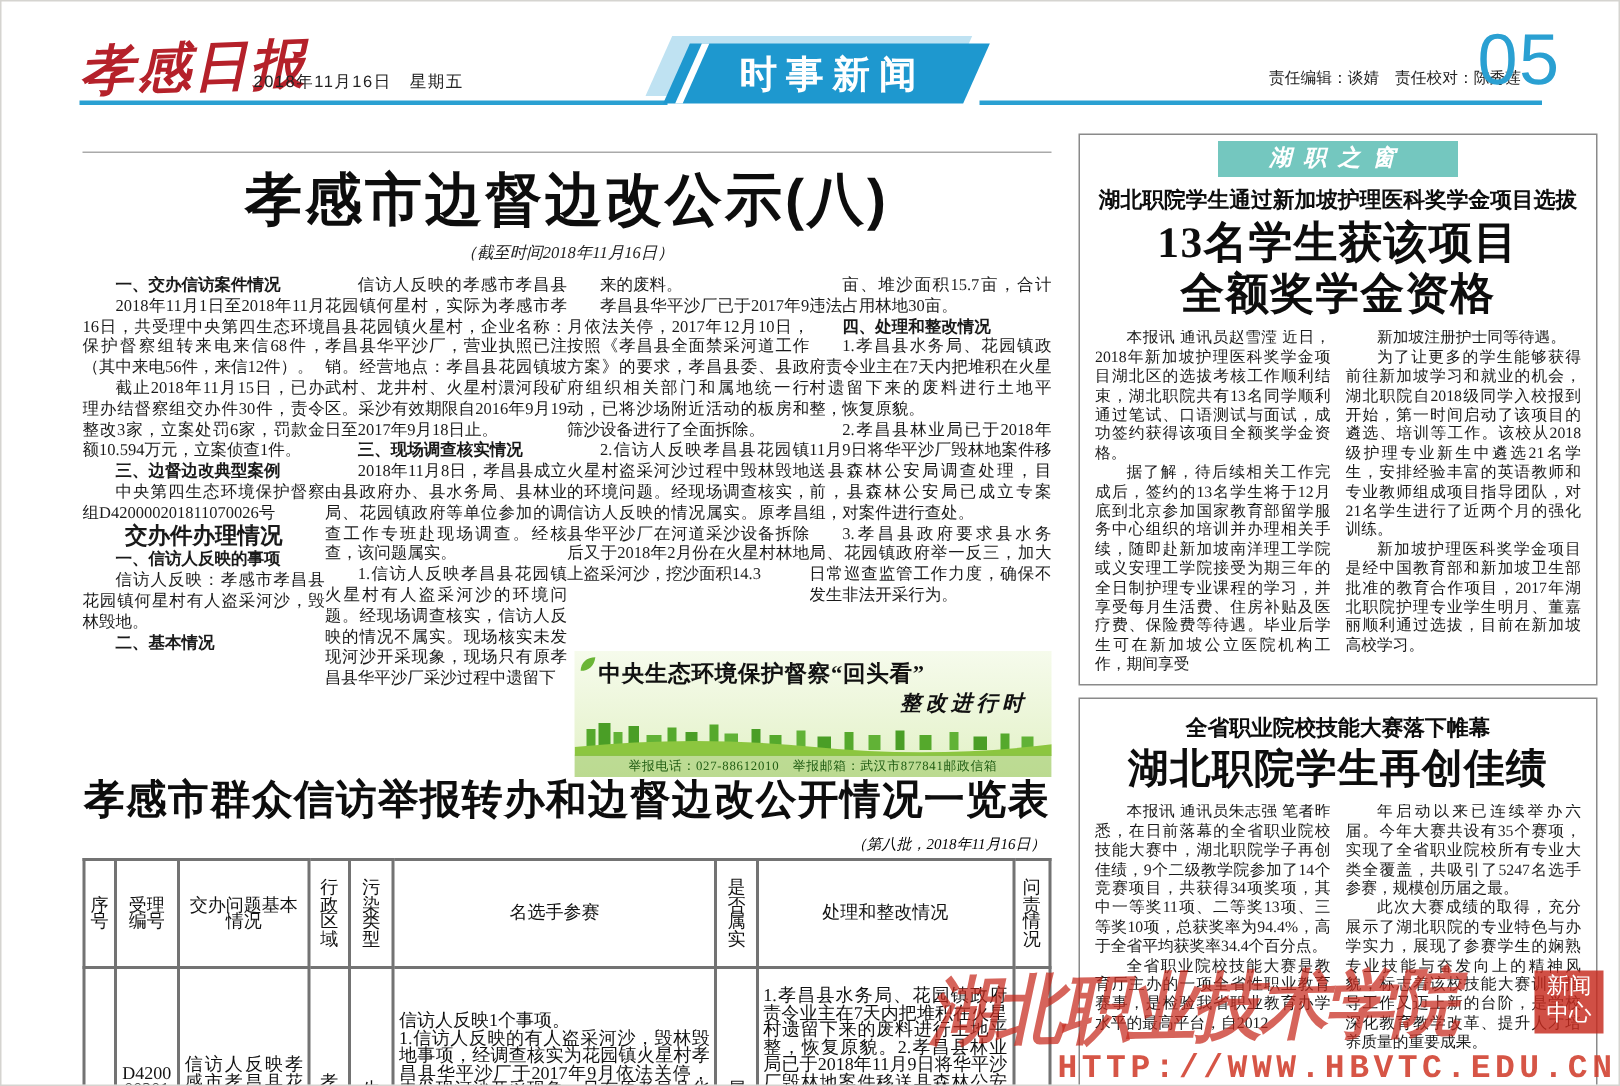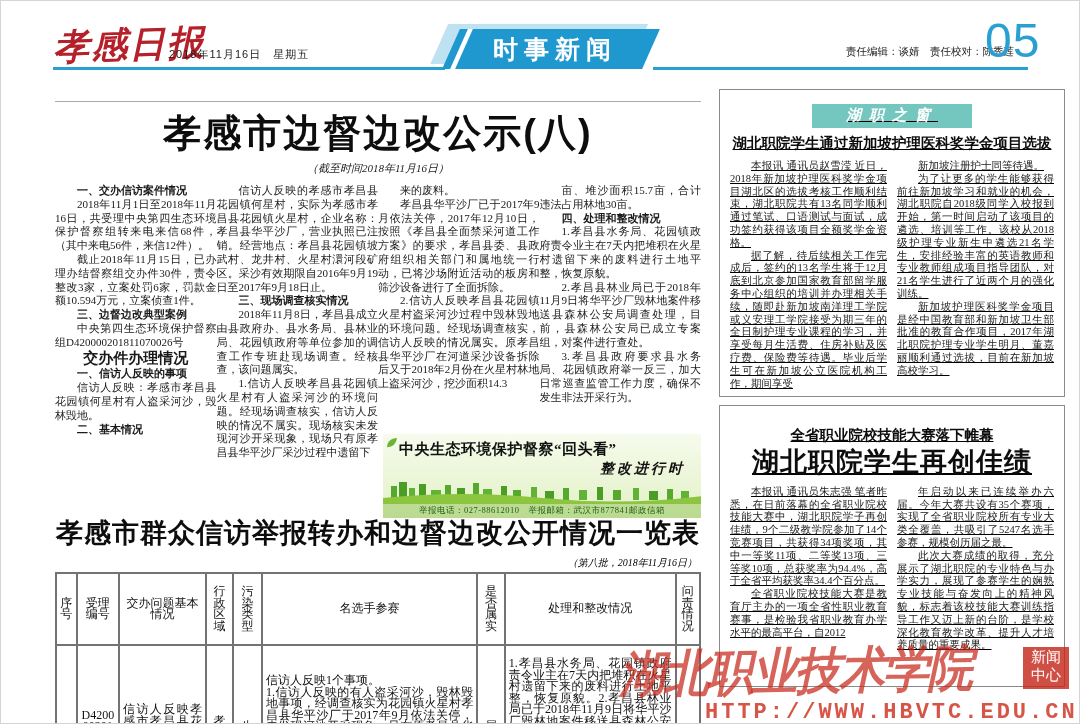--- a/index.html
+++ b/index.html
@@ -69,21 +69,21 @@
   table.report { width:100%; border-collapse:collapse; table-layout:fixed; }
   table.report th, table.report td { border:2px solid #737373; font-size:12px; line-height:11.5px;
     padding:12px 3px; vertical-align:middle; color:#111; font-weight:400; }
   table.report th { text-align:center; }
   td.ctr { text-align:center; }
   td.txt { text-align:justify; vertical-align:top; }
   td.txt .para { text-indent:0; }
 
   
   .right-col { position:absolute; left:718px; top:88px; width:346px; }
-  .rbox { border:1px solid #8a8a8a; background:#fff; padding:14px 10px 4px 10px;text-decoration:underline; }
+  .rbox { border:1px solid #8a8a8a; background:#fff; padding:4px 10px 4px 10px; }
   .rbox + .rbox { margin-top:8px; }
   .badge { width:160px; margin:0 auto; background:#74c7bf; color:#ffffff; text-align:center;
     font-size:15px; font-style:italic; font-weight:700; letter-spacing:8px; padding:2px 0 3px 0; }
   .kicker { text-align:center; font-size:14.5px; font-weight:700; margin-top:6px;
     color:#0d0d0d; white-space:nowrap; }
   .rtitle { text-align:center; font-size:29px; font-weight:900; line-height:1.18;
     color:#0d0d0d; letter-spacing:1px; margin-top:2px; }
   .rtitle2 { font-size:27px; }
   .rbody { display:flex; gap:10px; margin-top:7px; overflow:hidden; }
   .rbody .col { font-size:10.5px; line-height:12.8px; }
@@ -236,20 +236,24 @@
         <td class="ctr"></td>
       </tr>
     </tbody>
       </table>
   </div>
 
   <div class="right-col">
     <div class="rbox">
       <div class="badge">湖职之窗</div>
       <div class="kicker">湖北职院学生通过新加坡护理医科奖学金项目选拔</div>
+      <div class="rtitle">
+        <div>13名学生获该项目</div>
+        <div>全额奖学金资格</div>
+      </div>
       <div class="rbody b1">
         <div class="col">
             <p class="para">本报讯 通讯员赵雪滢 近日，2018年新加坡护理医科奖学金项目湖北区的选拔考核工作顺利结束，湖北职院共有13名同学顺利通过笔试、口语测试与面试，成功签约获得该项目全额奖学金资格。</p>
             <p class="para">据了解，待后续相关工作完成后，签约的13名学生将于12月底到北京参加国家教育部留学服务中心组织的培训并办理相关手续，随即赴新加坡南洋理工学院或义安理工学院接受为期三年的全日制护理专业课程的学习，并享受每月生活费、住房补贴及医疗费、保险费等待遇。毕业后学生可在新加坡公立医院机构工作，期间享受</p>
           </div>
         <div class="col">
             <p class="para">新加坡注册护士同等待遇。</p>
             <p class="para">为了让更多的学生能够获得前往新加坡学习和就业的机会，湖北职院自2018级同学入校报到开始，第一时间启动了该项目的遴选、培训等工作。该校从2018级护理专业新生中遴选21名学生，安排经验丰富的英语教师和专业教师组成项目指导团队，对21名学生进行了近两个月的强化训练。</p>
             <p class="para">新加坡护理医科奖学金项目是经中国教育部和新加坡卫生部批准的教育合作项目，2017年湖北职院护理专业学生明月、董嘉丽顺利通过选拔，目前在新加坡高校学习。</p>
           </div>

